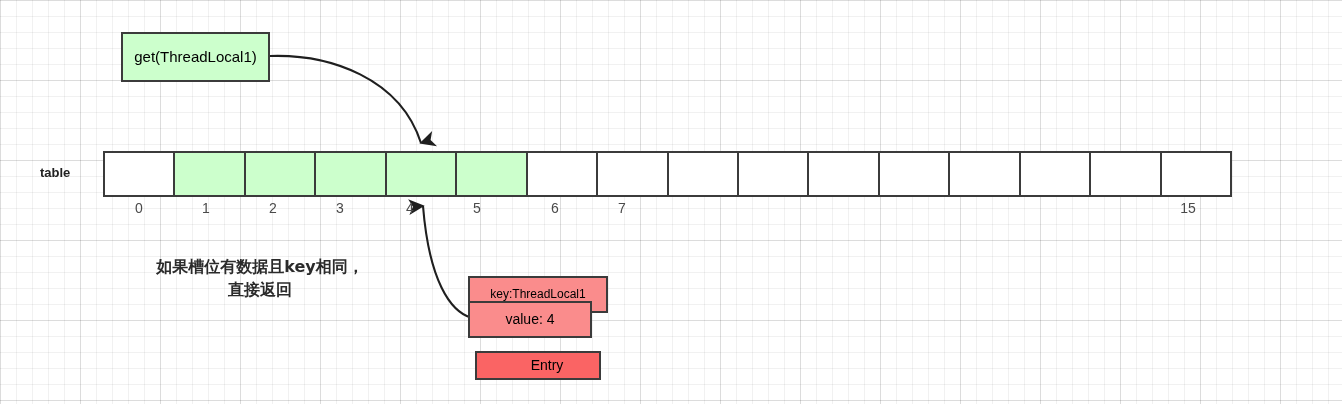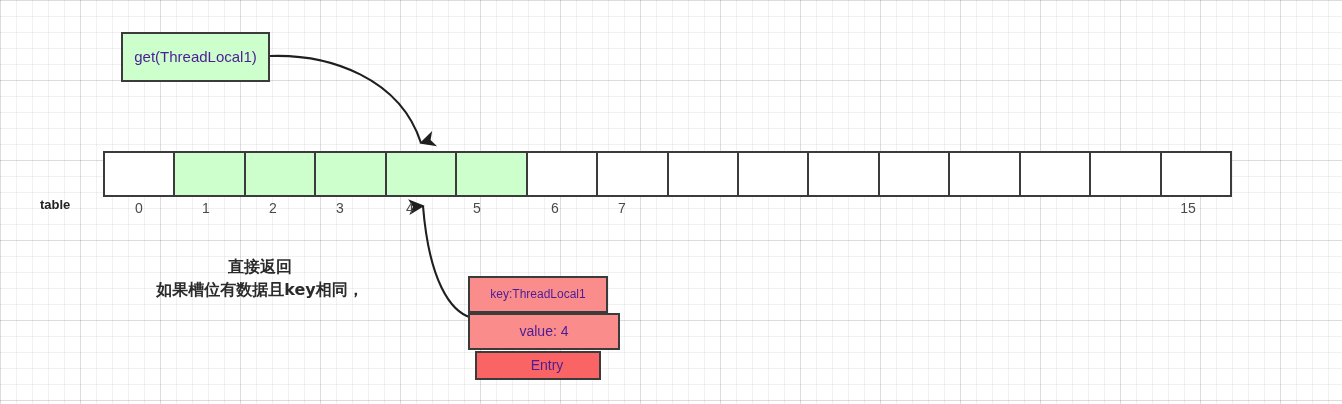--- a/index.html
+++ b/index.html
@@ -17,37 +17,37 @@
     overflow:hidden;
     position:relative;
   }
   #stage{position:absolute;left:0;top:0;width:1342px;height:404px;}
 
   .node{
     position:absolute;
     box-sizing:border-box;
     border:2px solid #3b3b3b;
     display:flex;align-items:center;justify-content:center;
-    color:#4c1d95;
+    color:#000000;
     line-height:1.15;
     text-align:center;
   }
 
   
   #call-box{
     left:121px;top:32px;width:149px;height:50px;
     background:#ccffcc;
     font-size:15px;
   }
 
   
   #table-label{
     position:absolute;left:40px;top:162px;width:58px;height:20px;
     font-size:13px;font-weight:bold;color:#222;
-    display:flex;align-items:center;justify-content:flex-start;margin-top:32px;
+    display:flex;align-items:center;justify-content:flex-start;
   }
 
   
   #table-strip{
     position:absolute;left:103px;top:151px;height:46px;width:1129px;
     box-sizing:border-box;
     border:2px solid #3b3b3b;
     display:flex;
   }
   .cell{
@@ -75,21 +75,21 @@
     text-align:center;line-height:1.45;
     font-family:"DejaVu Sans","Liberation Sans",sans-serif;
   }
 
   
   #entry-key{
     left:468px;top:276px;width:140px;height:37px;
     background:#fa8c8c;font-size:12px;
   }
   #entry-value{
-    left:468px;top:313px;width:152px;height:37px;
+    left:468px;top:301px;width:124px;height:37px;
     background:#fa8c8c;font-size:14px;
   }
   #entry-label{
     left:475px;top:351px;width:126px;height:29px;
     background:#fa6464;font-size:14px;padding-left:18px;
   }
 
   svg.overlay{position:absolute;left:0;top:0;width:1342px;height:404px;overflow:visible;pointer-events:none;}
 </style>
 </head>
@@ -143,22 +143,22 @@
       <div class="idx" style="left: 273px;">2</div>
       <div class="idx" style="left: 340px;">3</div>
       <div class="idx" style="left: 410px;">4</div>
       <div class="idx" style="left: 477px;">5</div>
       <div class="idx" style="left: 555px;">6</div>
       <div class="idx" style="left: 622px;">7</div>
       <div class="idx" style="left: 1188px;">15</div>
     </div>
 
   <div id="note">
+    <div>如果槽位有数据且key相同，</div>
     <div>直接返回</div>
-    <div>如果槽位有数据且key相同，</div>
   </div>
 
   <div class="node" id="entry-key">
     <span>key:ThreadLocal1</span>
   </div>
   <div class="node" id="entry-value">
     <span>value: 4</span>
   </div>
   <div class="node" id="entry-label">
     <span>Entry</span>

